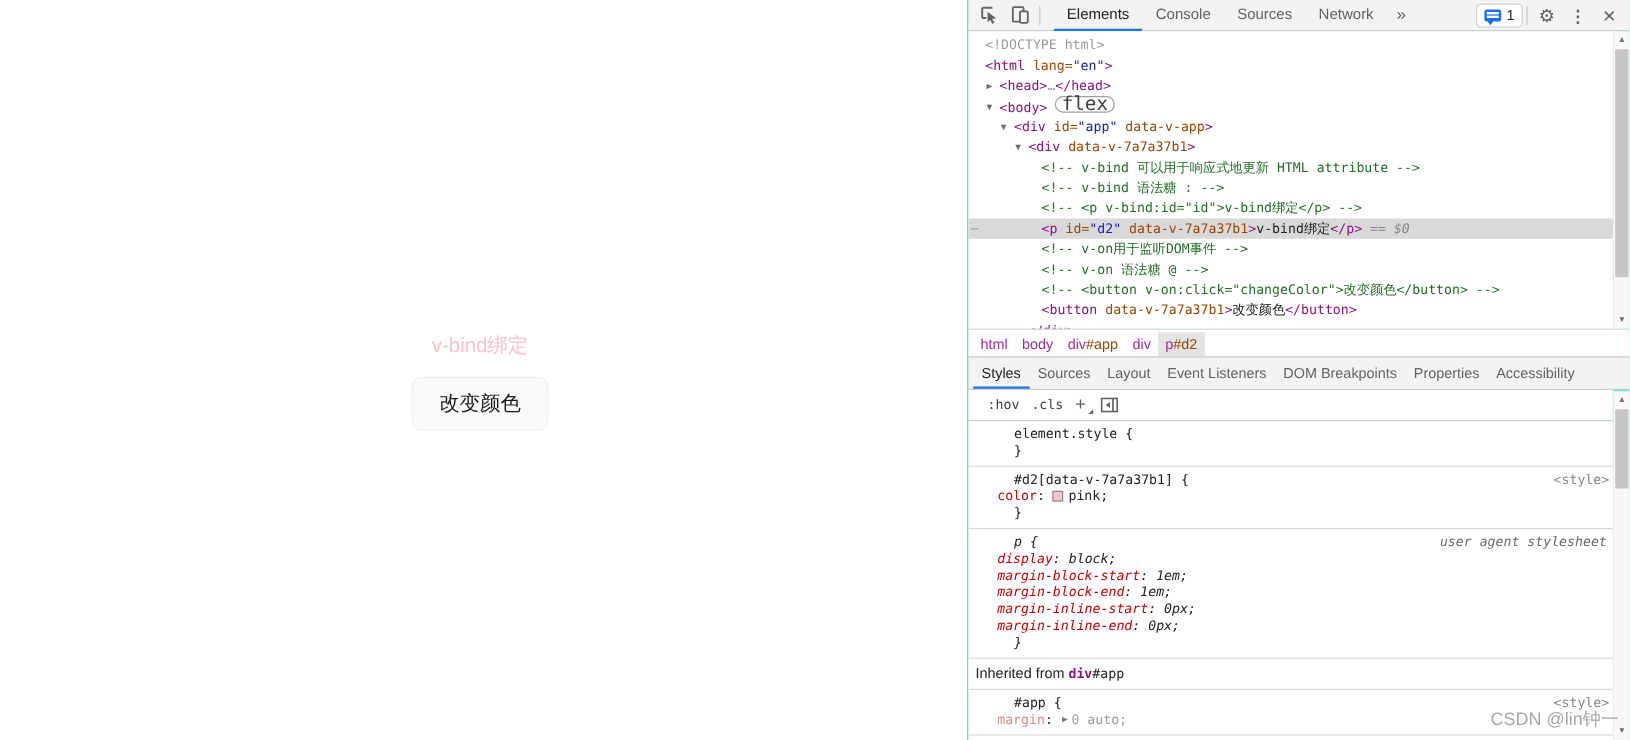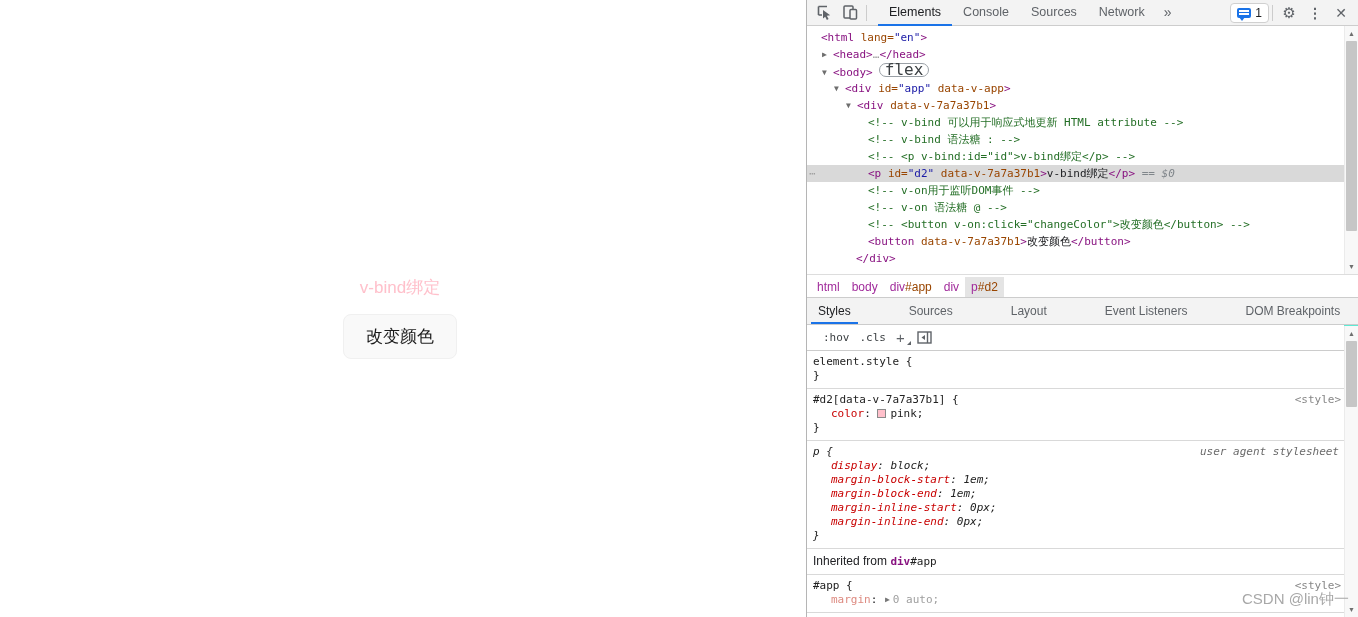--- a/index.html
+++ b/index.html
@@ -48,42 +48,42 @@
                 margin-left:6px; font-size:16px; line-height:12px; color:#3c4043; background:#fff; vertical-align:1px; cursor:pointer; }
 
   
   .crumbs { position:absolute; left:0; top:274px; right:0; height:23px; background:#fff;
             border-top:1px solid #ddd; display:flex; align-items:flex-end; padding-left:4px; }
   .crumb { padding:3px 6px; cursor:pointer; white-space:nowrap; font-size:12px; }
   .crumb.sel { background:#e4e4e4; }
 
   
   .side-tabs { position:absolute; left:0; top:297px; right:0; height:28px; background:#f3f3f3;
-               border-top:1px solid #ccc; border-bottom:1px solid #ccc; display:flex; padding-left:4px;gap:44px; }
+               border-top:1px solid #ccc; border-bottom:1px solid #ccc; display:flex; padding-left:4px; }
   .side-tab { padding:0 7px; line-height:26px; color:#5f6368; cursor:pointer; font-size:12px; white-space:nowrap; }
   .side-tab.active { color:#202124; box-shadow:inset 0 -2px 0 #1a73e8; }
 
   
   .filter-bar { position:absolute; left:0; top:325px; right:14px; height:26px; background:#fff;
                 border-bottom:1px solid #ccc; display:flex; align-items:center; padding:0 6px; }
   .filter-input { flex:1; border:none; outline:none; font-size:12px; color:#333; background:transparent;
                   font-family:"Liberation Sans", sans-serif; }
   .mini-btn { font-family:"DejaVu Sans Mono", monospace; font-size:11px; color:#3c4043; margin-left:10px; cursor:pointer; }
   .plus-btn { position:relative; font-size:15px; color:#5f6368; margin-left:10px; cursor:pointer; line-height:14px; }
   .plus-btn::after { content:""; position:absolute; right:-6px; bottom:0;
                      border-left:4px solid transparent; border-bottom:4px solid #5f6368; }
   .panel-icon { margin-left:12px; cursor:pointer; display:flex; }
 
   
   .styles-pane { position:absolute; left:0; top:351px; width:538px; bottom:0; overflow:hidden;
                  font-family:"DejaVu Sans Mono", monospace; font-size:11px; line-height:14px; background:#fff; }
   .rule { position:relative; padding:4px 4px 5px 6px; border-bottom:1px solid #d9d9d9; cursor:default; }
   .rule .origin { position:absolute; right:4px; top:4px; color:#878787; }
   .rule .origin.ua { font-style:italic; color:#6a6a6a; right:6px; }
-  .sel-line { color:#222; }
+  .sel-line { color:#222;margin-left:32px; }
   .decl { padding-left:18px; white-space:nowrap; }
   .prop { color:#c80000; }
   .val { color:#222; }
   .ua-txt { font-style:italic; }
   .greyed .prop { color:#dd8a80; }
   .greyed .val { color:#9e9e9e; }
   .swatch { display:inline-block; width:9px; height:9px; border:1px solid #8a8a8a; margin-right:4px; vertical-align:-1px; }
   .expand-tri { color:#777; font-size:8px; margin:0 3px 0 1px; vertical-align:1px; cursor:pointer; }
   .inh-header { padding:5px 6px; border-bottom:1px solid #d9d9d9; font-family:"Liberation Sans", sans-serif;
                 font-size:12px; color:#202124; background:#fff; }
@@ -141,20 +141,21 @@
           </span>
         <span>1</span>
       </div>
       <div class="tb-sep"></div>
       <div class="icon-btn glyph" style="font-size:15px">⚙</div>
       <div class="icon-btn glyph" style="font-size:14px;font-weight:bold">⋮</div>
       <div class="icon-btn glyph" style="font-size:14px">✕</div>
     </div>
 
     <div class="dom-tree">
+        <div class="tree-row" style="padding-left: 14px;"><span style="color: rgb(154, 154, 154);">&lt;!DOCTYPE html&gt;</span></div>
         <div class="tree-row" style="padding-left: 14px;"><span style="color: rgb(136, 18, 128);">&lt;html </span><span style="color: rgb(153, 69, 0);">lang=</span><span style="color: rgb(26, 26, 166);">"en"</span><span style="color: rgb(136, 18, 128);">&gt;</span></div>
         <div class="tree-row" style="padding-left: 15px;"><span class="t-arrow">▶</span><span style="color: rgb(136, 18, 128);">&lt;head&gt;</span><span style="color: rgb(154, 154, 154);">…</span><span style="color: rgb(136, 18, 128);">&lt;/head&gt;</span></div>
         <div class="tree-row" style="padding-left: 15px;"><span class="t-arrow">▼</span><span style="color: rgb(136, 18, 128);">&lt;body&gt;</span><span class="flex-badge">flex</span></div>
         <div class="tree-row" style="padding-left: 27px;"><span class="t-arrow">▼</span><span style="color: rgb(136, 18, 128);">&lt;div </span><span style="color: rgb(153, 69, 0);">id=</span><span style="color: rgb(26, 26, 166);">"app"</span><span style="color: rgb(153, 69, 0);"> data-v-app</span><span style="color: rgb(136, 18, 128);">&gt;</span></div>
         <div class="tree-row" style="padding-left: 39px;"><span class="t-arrow">▼</span><span style="color: rgb(136, 18, 128);">&lt;div </span><span style="color: rgb(153, 69, 0);">data-v-7a7a37b1</span><span style="color: rgb(136, 18, 128);">&gt;</span></div>
         <div class="tree-row" style="padding-left: 61px;"><span style="color: rgb(35, 110, 37);">&lt;!-- v-bind 可以用于响应式地更新 HTML attribute --&gt;</span></div>
         <div class="tree-row" style="padding-left: 61px;"><span style="color: rgb(35, 110, 37);">&lt;!-- v-bind 语法糖 : --&gt;</span></div>
         <div class="tree-row" style="padding-left: 61px;"><span style="color: rgb(35, 110, 37);">&lt;!-- &lt;p v-bind:id="id"&gt;v-bind绑定&lt;/p&gt; --&gt;</span></div>
         <div class="tree-row selected" style="padding-left: 61px;"><span class="dots">⋯</span><span style="color: rgb(136, 18, 128);">&lt;p </span><span style="color: rgb(153, 69, 0);">id=</span><span style="color: rgb(26, 26, 166);">"d2"</span><span style="color: rgb(153, 69, 0);"> data-v-7a7a37b1</span><span style="color: rgb(136, 18, 128);">&gt;</span><span style="color: rgb(32, 33, 36);">v-bind绑定</span><span style="color: rgb(136, 18, 128);">&lt;/p&gt;</span><span style="color: rgb(128, 134, 139); font-style: italic;"> == $0</span></div>
         <div class="tree-row" style="padding-left: 61px;"><span style="color: rgb(35, 110, 37);">&lt;!-- v-on用于监听DOM事件 --&gt;</span></div>

